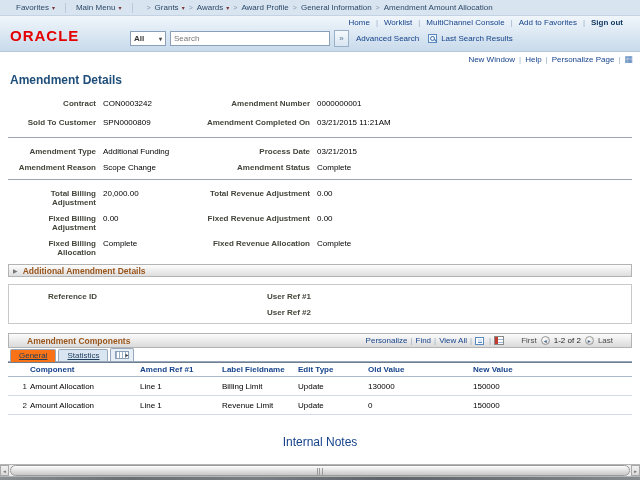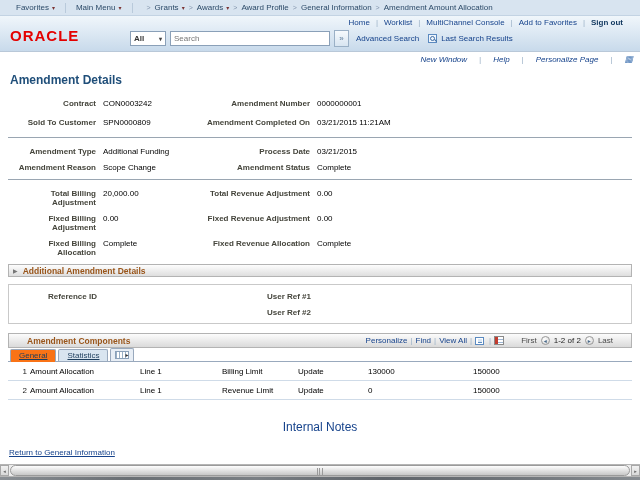--- a/index.html
+++ b/index.html
@@ -39,21 +39,21 @@
     display:inline-flex; align-items:center; justify-content:center; cursor:pointer; }
   .hlink { color:#15428b; text-decoration:none; cursor:pointer; white-space:nowrap; }
   .icon-lsr { width:9px; height:9px; border:1px solid #5b8ac0; background:#eef4fb; position:relative; display:inline-block; }
   .icon-lsr::before { content:""; position:absolute; left:1px; top:1px; width:3px; height:3px;
     border:1px solid #3f6ea5; border-radius:50%; }
   .icon-lsr::after { content:""; position:absolute; left:5px; top:5px; width:3px; height:1px;
     background:#3f6ea5; transform:rotate(45deg); }
 
   
   .pagebar { height:14px; display:flex; align-items:center; justify-content:flex-end;
-    gap:12px; padding-right:7px; font-size:8px; color:#15428b; background:#fff;font-style:italic; }
+    gap:4px; padding-right:7px; font-size:8px; color:#15428b; background:#fff; }
   .pagebar .sep { color:#9ab0c6; }
   .pagebar a { color:#15428b; text-decoration:none; cursor:pointer; }
   .icon-grid { color:#4a7ab5; font-size:9px; line-height:1; cursor:pointer; }
 
   
   .content { padding:0 8px; }
   h1.title { font-size:12px; color:#1f4e79; font-weight:bold; margin:7px 0 12px 2px; }
 
   .fieldrow { display:flex; align-items:flex-start; font-size:8px; margin-bottom:10px; }
   .fieldrow.tight { margin-bottom:7px; }
@@ -326,20 +326,29 @@
         <span class="tab">
           <span class="tablabel">Statistics</span>
         </span>
         <span class="tab icontab">
           <span class="icon-cols">
             <span class="arr">▸</span>
           </span>
         </span>
       </div>
 
+      <div class="trow thead">
+        <span></span>
+        <span class="hcell">Component</span>
+        <span class="hcell">Amend Ref #1</span>
+        <span class="hcell">Label Fieldname</span>
+        <span class="hcell">Edit Type</span>
+        <span class="hcell">Old Value</span>
+        <span class="hcell">New Value</span>
+      </div>
 
       <div class="trow tdata">
         <span class="num">1</span>
         <span>Amount Allocation</span>
         <span>Line 1</span>
         <span>Billing Limit</span>
         <span>Update</span>
         <span>130000</span>
         <span>150000</span>
       </div>

